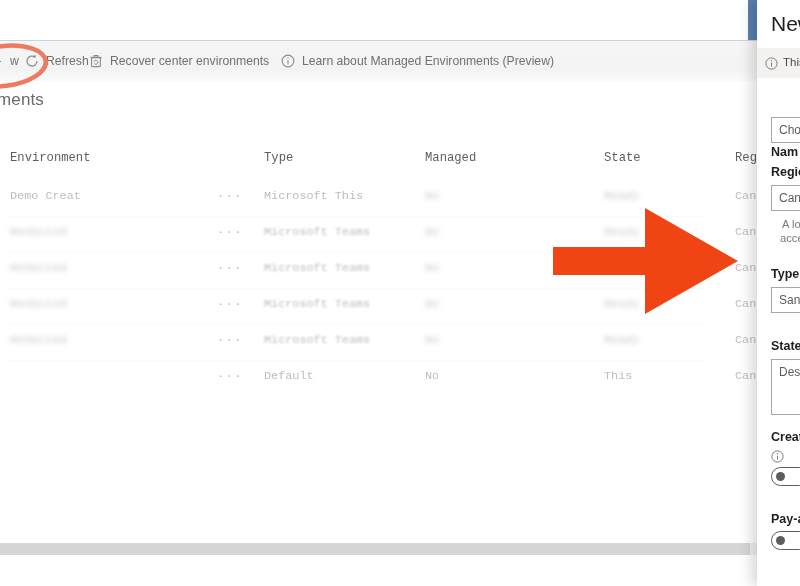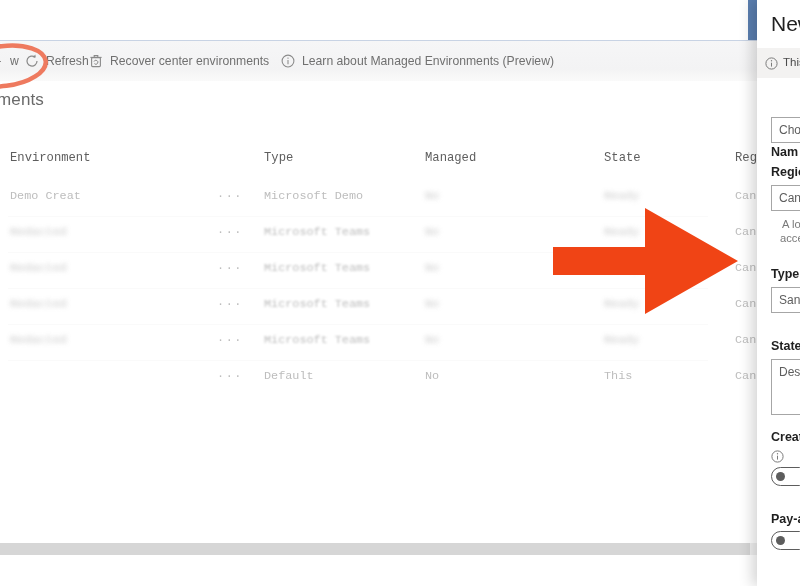--- a/index.html
+++ b/index.html
@@ -365,21 +365,21 @@
       <div class="t-cell col-env">Environment</div>
       <div class="t-cell col-type">Type</div>
       <div class="t-cell col-man">Managed</div>
       <div class="t-cell col-state">State</div>
       <div class="t-cell col-reg">Reg</div>
     </div>
 
     <div class="t-row t-body sharp" style="top:38px;">
       <div class="t-cell col-env">Demo Creat</div>
       <div class="t-cell col-dots">···</div>
-      <div class="t-cell col-type">Microsoft Demo</div>
+      <div class="t-cell col-type">Microsoft This</div>
       <div class="t-cell col-man blurred">No</div>
       <div class="t-cell col-state blurred">Ready</div>
       <div class="t-cell col-reg">Can</div>
     </div>
     <div class="row-sep" style="top:76px;"></div>
 
     <div class="t-row t-body" style="top:74px;">
       <div class="t-cell col-env blurred">Redacted</div>
       <div class="t-cell col-dots">···</div>
       <div class="t-cell col-type blur-soft">Microsoft Teams</div>

